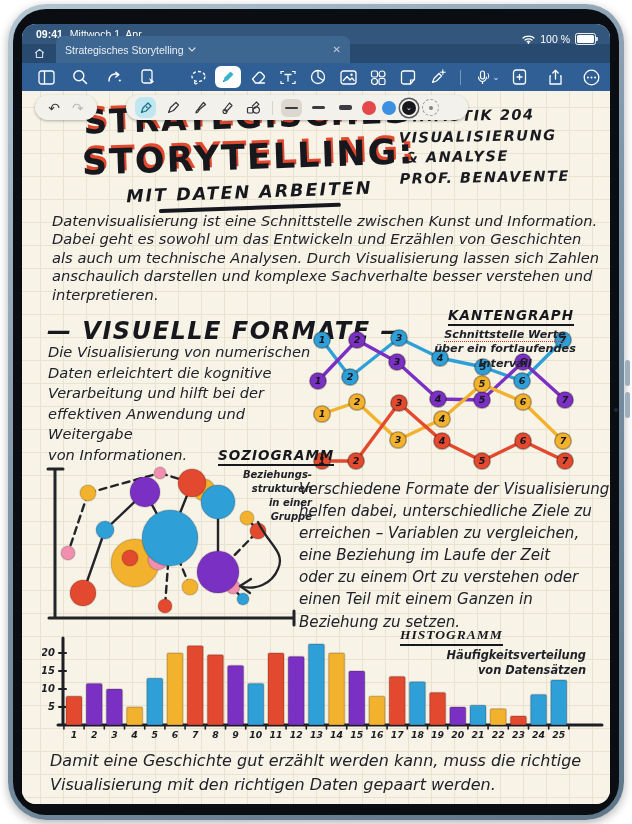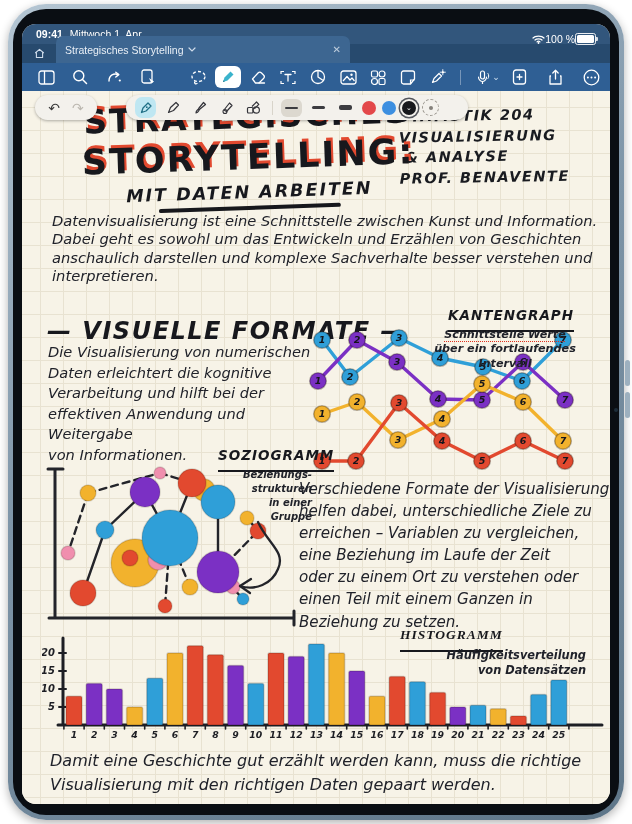--- a/index.html
+++ b/index.html
@@ -7,21 +7,21 @@
   .stage{position:relative;width:632px;height:824px;overflow:hidden;}
   
   .frame{position:absolute;left:8px;top:4px;width:616px;height:816px;border-radius:38px;
          background:linear-gradient(150deg,#b5c6d3,#7e95a8 45%,#5e7689);box-shadow:0 3px 10px rgba(0,0,0,.3);}
   .bezel{position:absolute;left:5px;top:5px;right:5px;bottom:5px;border-radius:33px;background:#0a0e13;}
   .side-btn{position:absolute;left:625px;width:5px;height:26px;border-radius:3px;background:#9db0bf;}
   .camera-dot{position:absolute;left:614px;top:408px;width:4px;height:4px;border-radius:50%;background:#1c2b38;}
   .screen{position:absolute;left:9px;top:15px;width:588px;height:780px;border-radius:14px;overflow:hidden;background:#f7f3e7;}
   
   .statusbar{height:20px;background:#32567c;color:#fff;display:flex;align-items:center;padding:0 14px;font-size:10.5px;}
-  .statusbar .right{margin-left:auto;display:flex;align-items:center;margin-top:10px;}
+  .statusbar .right{margin-left:auto;display:flex;align-items:center;gap:5px;margin-top:10px;}
   .sb-time{font-weight:700;margin-right:7px;}
   .battery{width:19px;height:9.5px;border:1px solid rgba(255,255,255,.9);border-radius:2.5px;position:relative;}
   .battery .fill{position:absolute;left:1px;top:1px;bottom:1px;right:1px;background:#fff;border-radius:1.5px;}
   .battery .nub{position:absolute;right:-3px;top:2.5px;width:2px;height:4px;background:rgba(255,255,255,.8);border-radius:0 1px 1px 0;}
   .tabbar{height:19px;background:#274a6e;display:flex;align-items:flex-end;color:#e9eff6;}
   .home-btn{width:34px;height:19px;display:flex;align-items:center;justify-content:center;}
   .tab{width:276px;height:19px;background:#3d6691;border-radius:7px 7px 0 0;display:flex;align-items:center;gap:5px;font-size:10.5px;padding:4px 9px;}
   .tab-close{margin-left:auto;opacity:.75;font-size:10px;line-height:1;}
   .toolbar{height:28px;background:#2f5f94;display:flex;align-items:center;padding:0 11px;}
   .tb-group{display:flex;align-items:center;}
@@ -57,21 +57,21 @@
   
   .title-block{position:absolute;left:28px;top:6px;width:396px;text-align:center;transform:rotate(-2deg);color:#17181d;z-index:5;}
   .title-l1{font-family:"DejaVu Sans",sans-serif;font-weight:700;font-size:33px;letter-spacing:2px;line-height:40px;text-shadow:2px -3px 0 #e2492f;}
   .title-l2{font-family:"DejaVu Sans",sans-serif;font-weight:700;font-size:35px;letter-spacing:2px;line-height:40px;text-shadow:2px -3px 0 #e2492f;}
   .subtitle{font-family:"DejaVu Sans",sans-serif;font-weight:700;font-size:17.5px;letter-spacing:2px;margin-top:5px;}
   .subtitle-line{width:182px;height:4px;background:#17181d;border-radius:2px;margin:4px auto 0;}
   .course{position:absolute;left:377px;top:14px;width:200px;font-weight:700;font-size:14.5px;letter-spacing:1.5px;line-height:20.5px;color:#191b20;transform:rotate(-1deg);z-index:4;}
   .intro{position:absolute;left:30px;top:121px;width:548px;font-size:14.7px;line-height:18.4px;font-weight:500;}
   .vf-heading{position:absolute;left:25px;top:226px;font-size:24px;font-weight:700;letter-spacing:1.5px;color:#17181d;}
   .left-text{position:absolute;left:26px;top:251px;width:274px;font-size:14.6px;line-height:20.6px;font-weight:500;}
-  .chart-label{font-weight:700;letter-spacing:1px;border-bottom:2.5px solid #17181d;padding-bottom:7px;display:inline-block;color:#17181d;}
+  .chart-label{font-weight:700;letter-spacing:1px;border-bottom:2.5px solid #17181d;padding-bottom:1px;display:inline-block;color:#17181d;}
   .kanten-label{position:absolute;left:426px;top:216px;font-size:13.5px;z-index:6;}
   .kanten-desc{position:absolute;left:398px;top:237px;width:170px;text-align:center;font-size:11.2px;line-height:14.4px;font-weight:700;z-index:6;}
   .spellcheck{text-decoration:underline dotted #e0301e;text-underline-offset:3px;}
   .kanten-svg{position:absolute;left:283px;top:234px;z-index:3;}
   .sozio-label{position:absolute;left:196px;top:356px;font-size:13.5px;z-index:6;}
   .sozio-desc{position:absolute;left:178px;top:377px;width:112px;text-align:right;font-size:10px;line-height:14px;font-weight:700;z-index:6;}
   .sozio-svg{position:absolute;left:20px;top:367px;z-index:3;}
   .mid-text{position:absolute;left:277px;top:387px;width:312px;font-size:15.1px;line-height:22.1px;font-weight:500;}
   .hist-label{position:absolute;left:378px;top:536px;font-size:13.5px;z-index:6;font-family:Liberation Serif, serif;}
   .hist-desc{position:absolute;left:388px;top:557px;width:176px;text-align:right;font-size:11.4px;line-height:15px;font-weight:700;z-index:6;}
@@ -311,20 +311,21 @@
       <div class="course hand">
         <div>STATISTIK 204</div>
         <div>VISUALISIERUNG</div>
         <div style="padding-left:6px;">&amp; ANALYSE</div>
         <div>PROF. BENAVENTE</div>
       </div>
 
       <div class="intro hand">
         <div>Datenvisualisierung ist eine Schnittstelle zwischen Kunst und Information.</div>
         <div>Dabei geht es sowohl um das Entwickeln und Erzählen von Geschichten</div>
+        <div>als auch um technische Analysen. Durch Visualisierung lassen sich Zahlen</div>
         <div>anschaulich darstellen und komplexe Sachverhalte besser verstehen und</div>
         <div>interpretieren.</div>
       </div>
 
       <div class="vf-heading hand">— VISUELLE FORMATE —</div>
 
       <div class="left-text hand">
         <div>Die Visualisierung von numerischen</div>
         <div>Daten erleichtert die kognitive</div>
         <div>Verarbeitung und hilft bei der</div>

